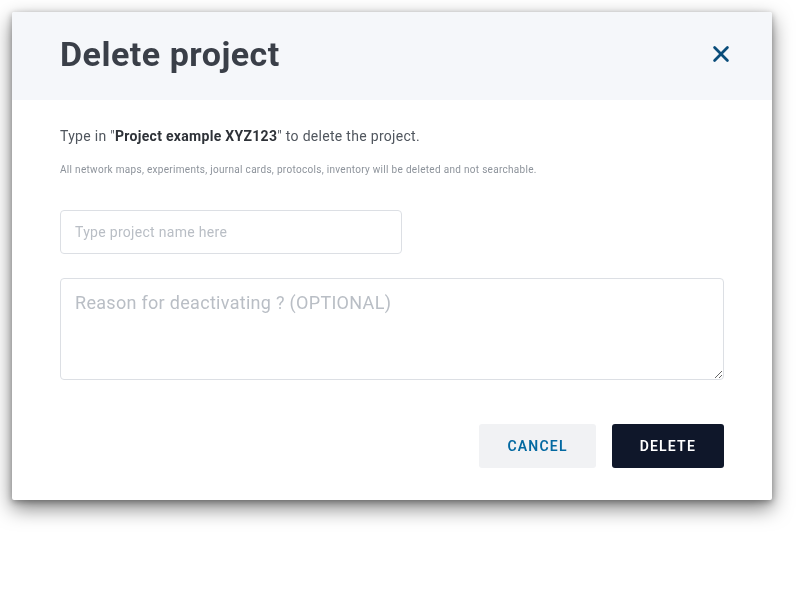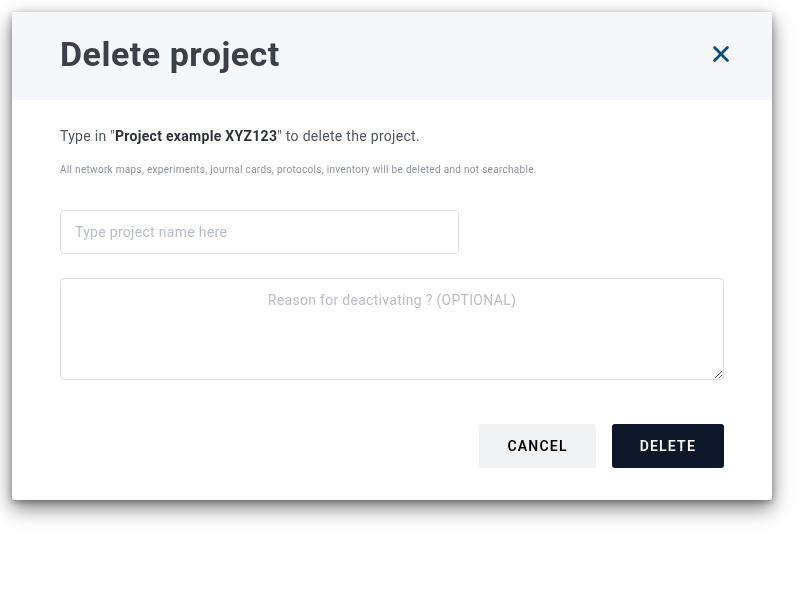--- a/index.html
+++ b/index.html
@@ -63,45 +63,44 @@
       margin-top: 12px;
     }
     .warning {
       color: #8d939b;
       font-size: 10px;
       margin-bottom: 32px;
       letter-spacing: 0.3px;
       line-height: 1.6;
     }
     .input-field {
-      width: 399px;
+      width: 342px;
       padding: 13px 14px;
       border: 1px solid #dcdfe4;
       border-radius: 4px;
       font-size: 14px;
       color: #333;
       font-family: inherit;
       margin-bottom: 24px;
       letter-spacing: 0.3px;
     }
     .input-field::placeholder {
       color: #b9bec5;
     }
     .textarea-field {
       width: 100%;
       min-height: 102px;
       padding: 13px 14px;
       border: 1px solid #dcdfe4;
       border-radius: 4px;
-      font-size: 14px;
+      font-size: 18px;
       color: #333;
       font-family: inherit;
       resize: vertical;
       letter-spacing: 0.3px;
-      text-align: center;
     }
     .textarea-field::placeholder {
       color: #b9bec5;
     }
     .modal-footer {
       padding: 30px 48px 32px;
       display: flex;
       justify-content: flex-end;
       gap: 16px;
     }
@@ -110,21 +109,21 @@
       border: none;
       border-radius: 3px;
       font-size: 14px;
       font-weight: 600;
       letter-spacing: 1.2px;
       cursor: pointer;
       font-family: inherit;
     }
     .btn-cancel {
       background: #f1f2f4;
-      color: #000000;
+      color: #0369a1;
     }
     .btn-delete {
       background: #0f172a;
       color: #ffffff;
     }
   </style>
 </head>
 <body>
 
 <div class="modal">

